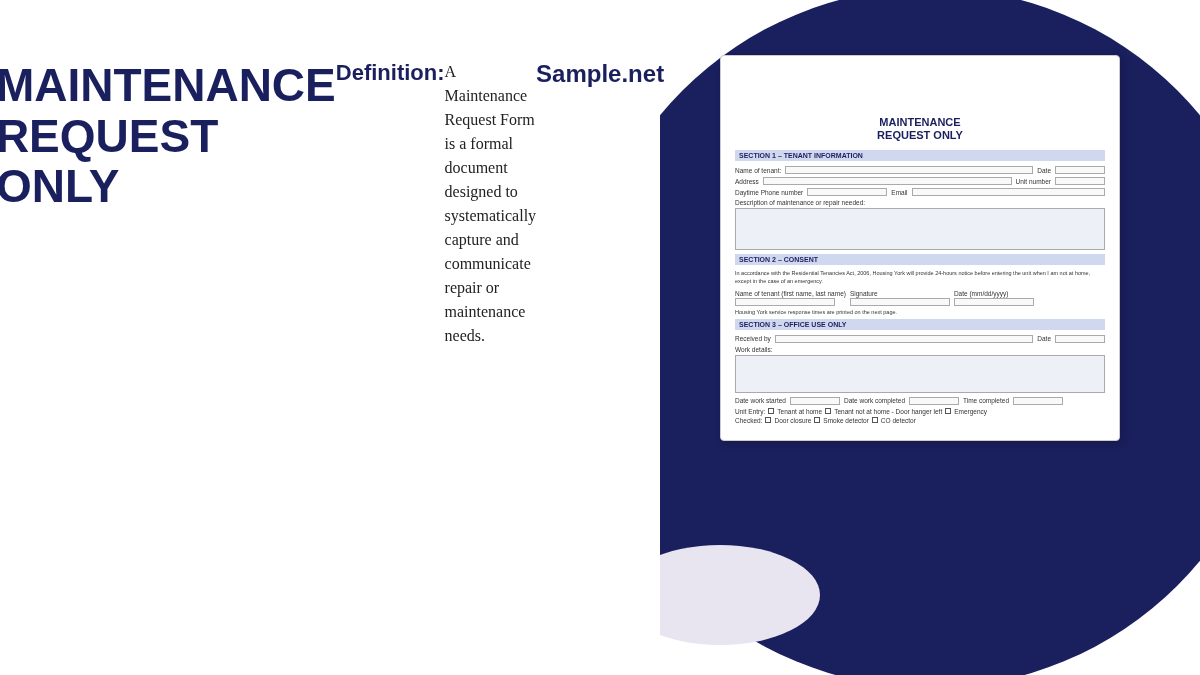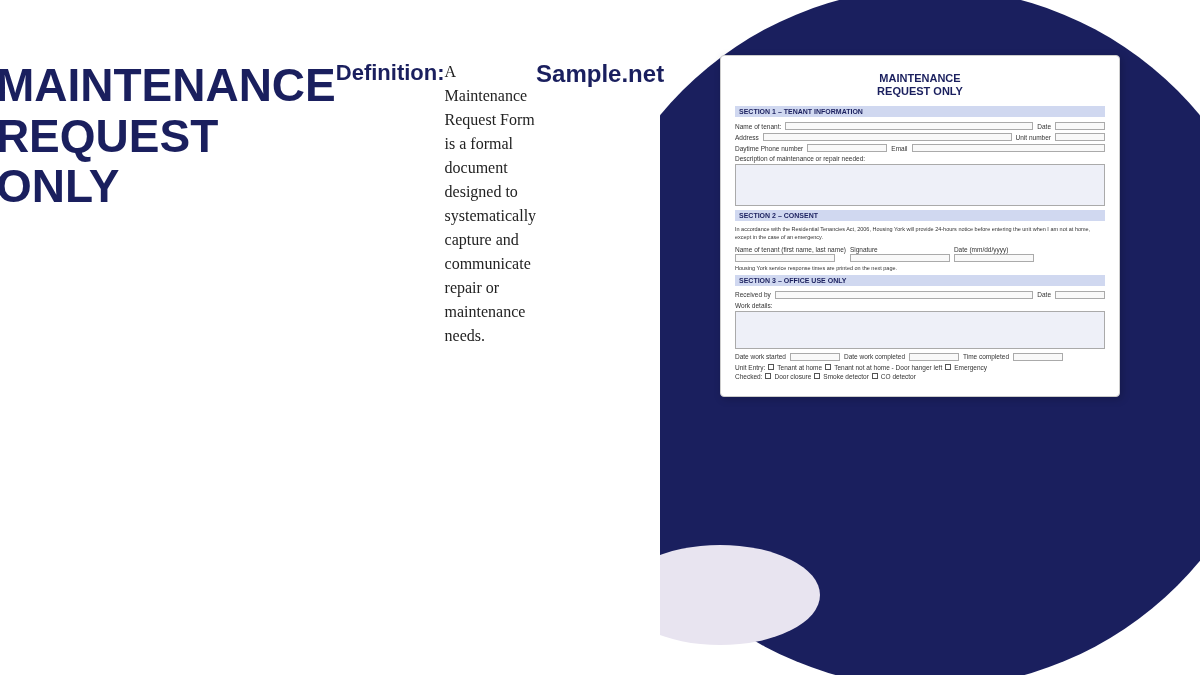--- a/index.html
+++ b/index.html
@@ -103,20 +103,21 @@
       box-shadow: 2px 2px 8px rgba(0,0,0,0.2);
     }
 
     .form-card-title {
       font-size: 11px;
       font-weight: 900;
       color: #1a1f5e;
       text-align: center;
       line-height: 1.2;
       margin-bottom: 8px;
+      margin-top: 44px;
     }
 
     .section-header {
       background: #d0d8f0;
       color: #1a1f5e;
       font-weight: 700;
       font-size: 7px;
       padding: 2px 4px;
       margin-bottom: 5px;
       margin-top: 4px;

